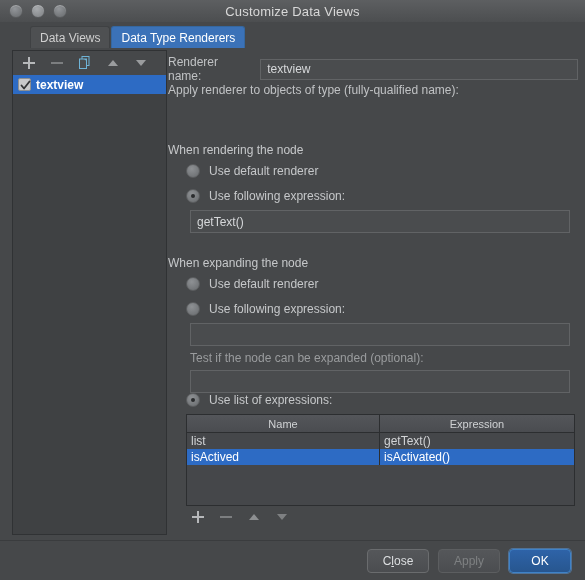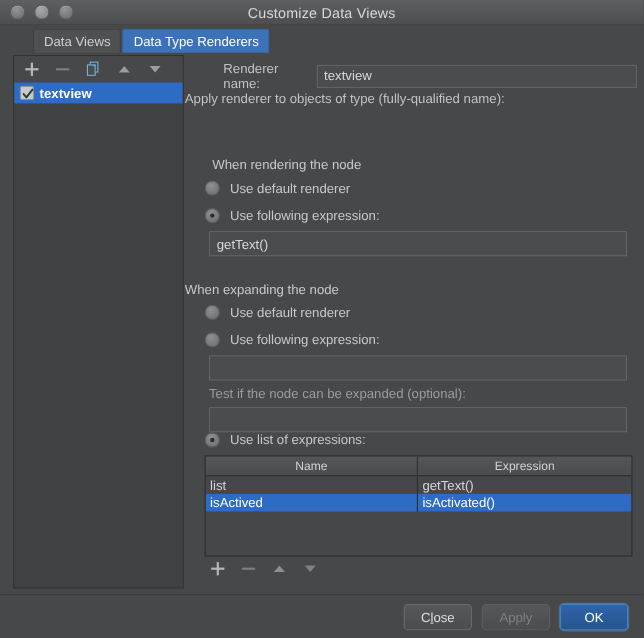--- a/index.html
+++ b/index.html
@@ -378,31 +378,31 @@
             <path d="M1.5 5.5 L4 8.5 L9.5 1.5" fill="none" stroke="#333537" stroke-width="1.8" stroke-linecap="round" stroke-linejoin="round"></path>
           </svg>
         </span>
         <span class="list-label">textview</span>
       </div>
     </div>
   </div>
 
   <div class="right-panel">
 
-    <div class="row" style="position:absolute; left:0; top:5px;margin-left:35px;">
+    <div class="row" style="position:absolute; left:0; top:5px;">
       <span class="lbl">Renderer name:</span>
       <div class="field" style="width:320px; margin-left:6px;">textview</div>
     </div>
 
     <div style="position:absolute; left:0; top:33px;">
       <span class="lbl">Apply renderer to objects of type (fully-qualified name):</span>
     </div>
 
 
-    <div style="position:absolute; left:0; top:93px;margin-left:25px;">
+    <div style="position:absolute; left:0; top:93px;">
       <span class="section-title">When rendering the node</span>
     </div>
 
     <div class="radio-row" style="position:absolute; left:18px; top:114px;">
       <span class="radio"></span>
       <span class="radio-label">Use default renderer</span>
     </div>
 
     <div class="radio-row" style="position:absolute; left:18px; top:139px;">
       <span class="radio checked"></span>

